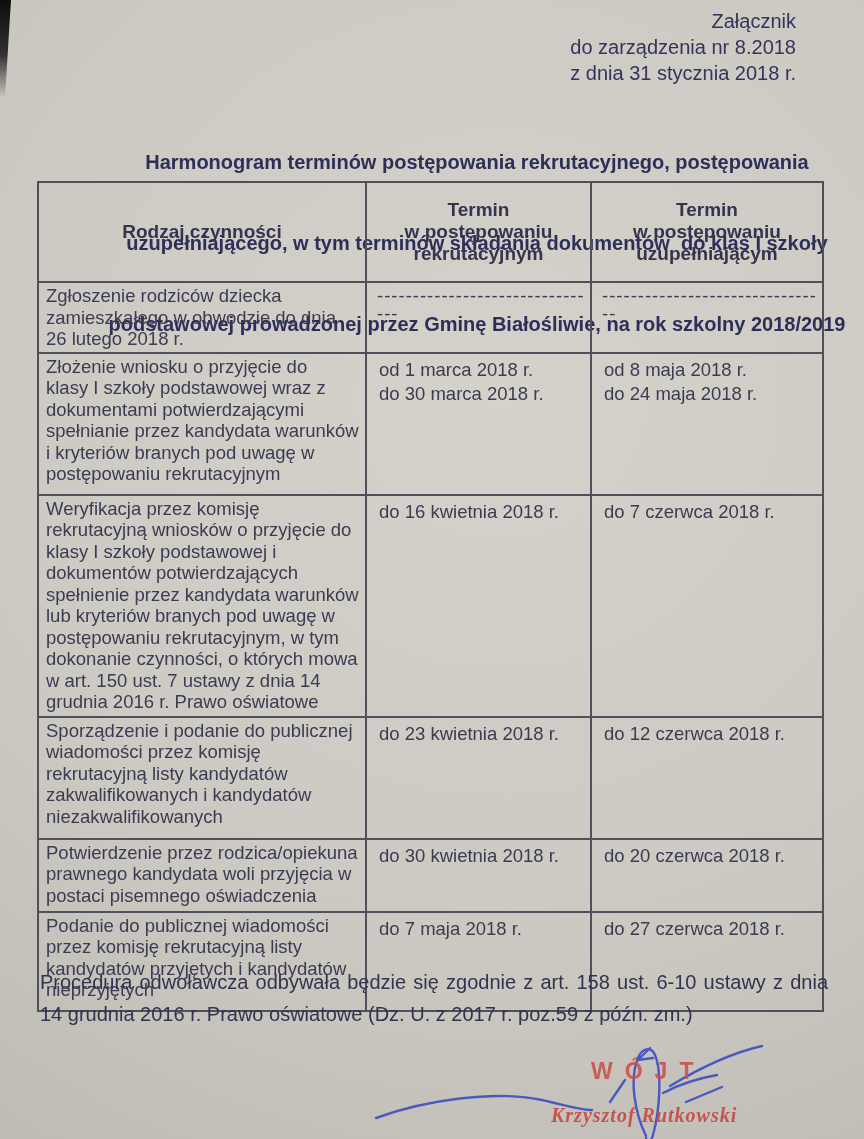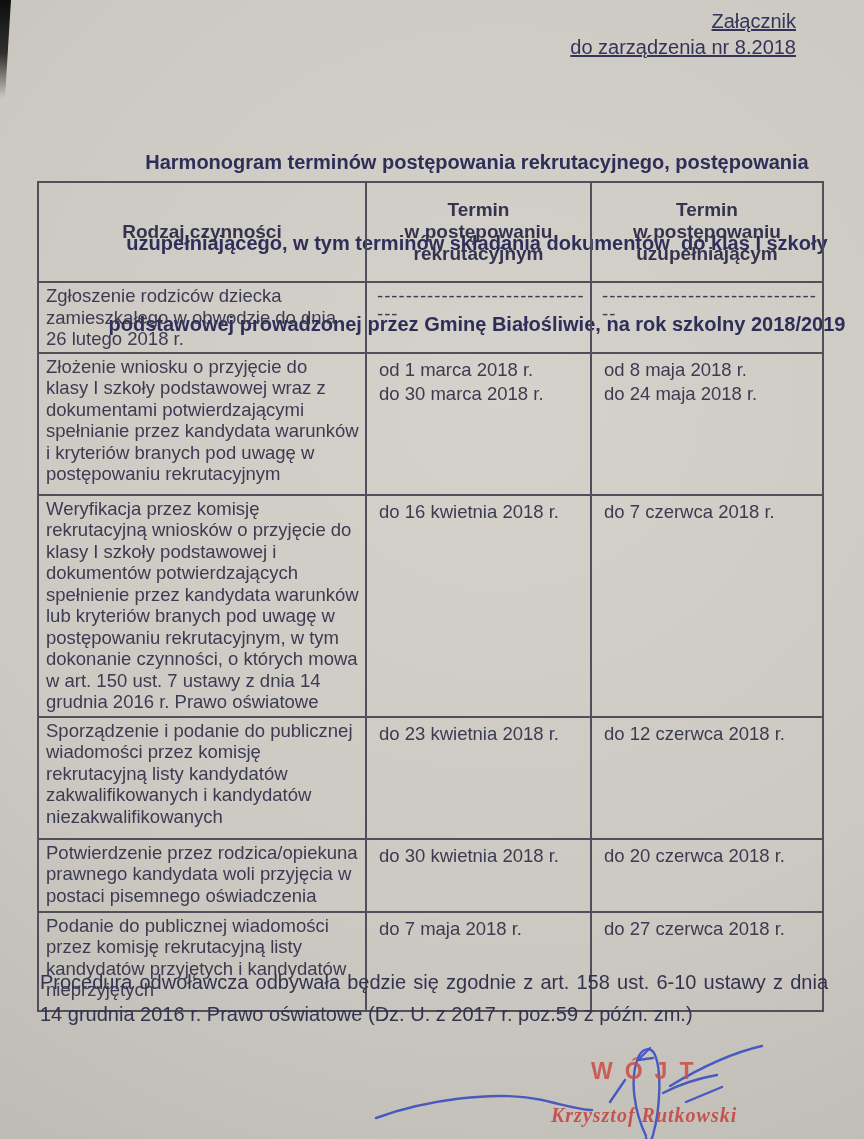--- a/index.html
+++ b/index.html
@@ -9,21 +9,21 @@
     font-family:"Liberation Sans", sans-serif;
     color:#3a3a50;
   }
   .edge-artifact{
     position:absolute;left:0;top:0;width:11px;height:98px;
     background:linear-gradient(to bottom,#0d0d0d 0%,#30302e 55%,rgba(120,118,112,0) 100%);
     clip-path:polygon(0 0,100% 0,45% 100%,0 100%);
   }
   .attachment{
     position:absolute;top:8px;right:68px;text-align:right;
-    font-size:20px;line-height:26px;color:#34345a;font-weight:500;text-decoration:underline;
+    font-size:20px;line-height:26px;color:#34345a;font-weight:500;
   }
   .doc-title{
     position:absolute;top:95px;left:0;width:864px;text-align:center;
     font-size:20px;line-height:27px;font-weight:bold;color:#2e2e58;
     white-space:pre;
     padding-left:45px;
   }
   table.schedule{
     position:absolute;top:181px;left:37px;width:785px;
     border-collapse:collapse;table-layout:fixed;
@@ -74,20 +74,21 @@
   .sig-svg{position:absolute;left:0;top:0;}
 </style>
 </head>
 <body>
 
 <div class="edge-artifact"></div>
 
 <div class="attachment">
   <div>Załącznik</div>
   <div>do zarządzenia nr 8.2018</div>
+  <div>z dnia 31 stycznia 2018 r.</div>
 </div>
 
 <div class="doc-title">
   <div>Harmonogram terminów postępowania rekrutacyjnego, postępowania</div>
   <div>uzupełniającego, w tym terminów składania dokumentów  do klas I szkoły</div>
   <div>podstawowej prowadzonej przez Gminę Białośliwie, na rok szkolny 2018/2019</div>
 </div>
 
 <table class="schedule">
   <colgroup>

